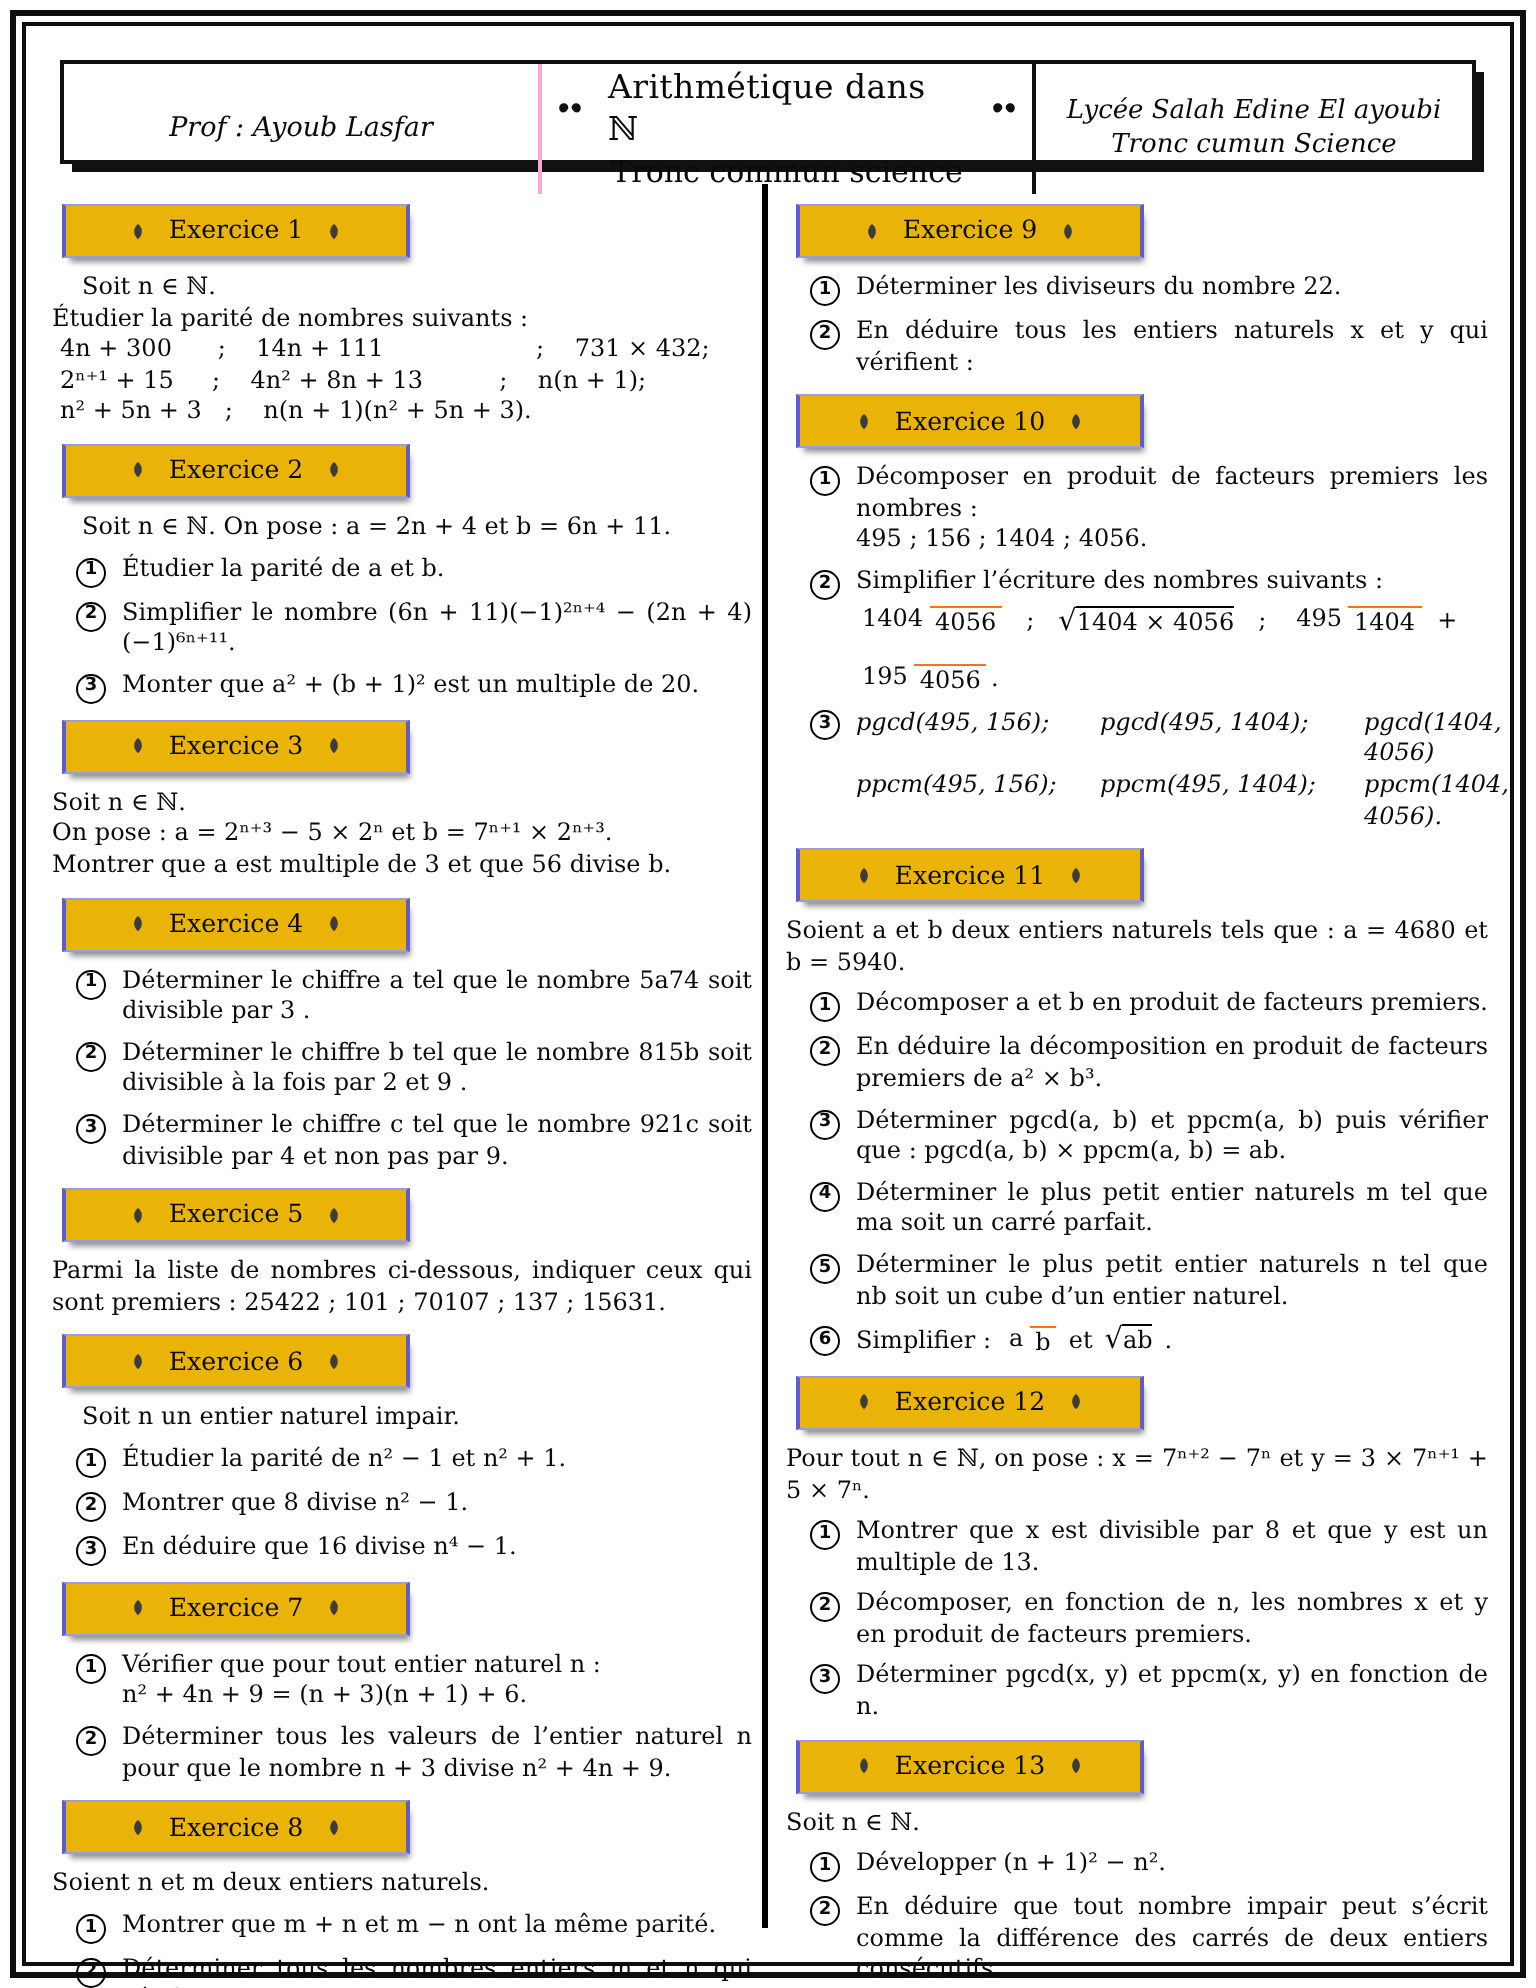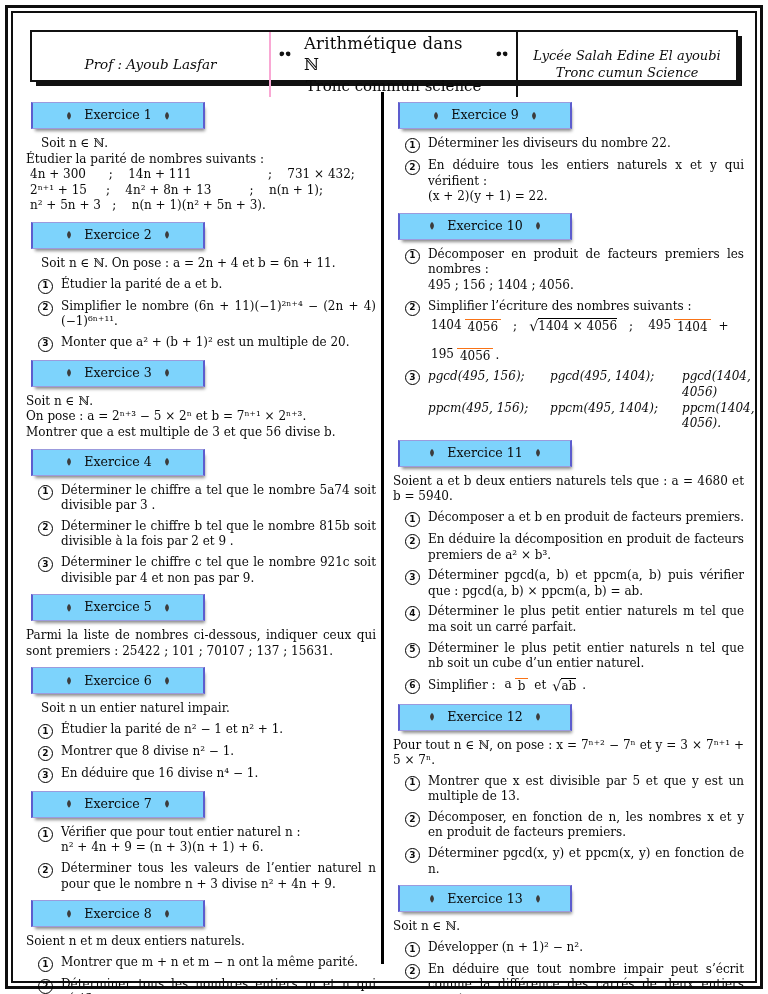--- a/index.html
+++ b/index.html
@@ -24,21 +24,21 @@
   .h-sub{font-size:15px;margin-top:1px;}
   .h-right{font-style:italic;font-size:13px;line-height:1.25;text-align:center;}
   
   .divider{position:absolute;left:381px;top:92px;width:3px;height:872px;background:#000;}
   .col{position:absolute;top:94px;}
   .col-left{left:26px;width:350px;}
   .col-right{left:393px;width:351px;}
   
   .badge{
     position:relative;width:170px;height:25px;margin:8px 0 7px 5px;
-    background:#7dd3fc;border:1px solid #9b9bdd;border-left:2px solid #5d5dce;border-right:2px solid #5d5dce;
+    background:#eab308;border:1px solid #9b9bdd;border-left:2px solid #5d5dce;border-right:2px solid #5d5dce;
     display:flex;align-items:center;justify-content:center;gap:11px;
     font-size:12.6px;box-shadow:2px 4px 3px -2px #8d8d8d;
   }
   .leaf{flex:0 0 auto;}
   
   .tline{text-align:justify;}
   .indent{padding-left:15px;}
   .prerow{white-space:pre;padding-left:4px;}
   .item{display:flex;align-items:flex-start;margin-top:5px;padding-left:12px;}
   .cnum{
@@ -273,21 +273,20 @@
           </svg>
       </div>
       <div class="item">
         <span class="cnum">1</span>
         <div class="ibody">Déterminer les diviseurs du nombre 22.</div>
       </div>
       <div class="item">
         <span class="cnum">2</span>
         <div class="ibody">
           <div>En déduire tous les entiers naturels x et y qui vérifient :</div>
-          <div class="mathline">(x + 2)(y + 1) = 22.</div>
         </div>
       </div>
     </section>
 
     <section>
       <div class="badge">
         <svg class="leaf" width="8" height="10" viewBox="0 0 10 10">
             <path d="M5 0 C8.2 2.4 8.2 6.8 5 9.6 C1.8 6.8 1.8 2.4 5 0 Z" fill="#3c3c3c"></path>
           </svg>
         <span>Exercice 10</span>
@@ -402,21 +401,21 @@
             <path d="M5 0 C8.2 2.4 8.2 6.8 5 9.6 C1.8 6.8 1.8 2.4 5 0 Z" fill="#3c3c3c"></path>
           </svg>
         <span>Exercice 12</span>
         <svg class="leaf" width="8" height="10" viewBox="0 0 10 10">
             <path d="M5 0 C8.2 2.4 8.2 6.8 5 9.6 C1.8 6.8 1.8 2.4 5 0 Z" fill="#3c3c3c"></path>
           </svg>
       </div>
       <div class="tline">Pour tout n ∈ ℕ, on pose : x = 7ⁿ⁺² − 7ⁿ et y = 3 × 7ⁿ⁺¹ + 5 × 7ⁿ.</div>
       <div class="item">
         <span class="cnum">1</span>
-        <div class="ibody">Montrer que x est divisible par 5 et que y est un multiple de 13.</div>
+        <div class="ibody">Montrer que x est divisible par 8 et que y est un multiple de 13.</div>
       </div>
       <div class="item">
         <span class="cnum">2</span>
         <div class="ibody">Décomposer, en fonction de n, les nombres x et y en produit de facteurs premiers.</div>
       </div>
       <div class="item">
         <span class="cnum">3</span>
         <div class="ibody">Déterminer pgcd(x, y) et ppcm(x, y) en fonction de n.</div>
       </div>
     </section>

